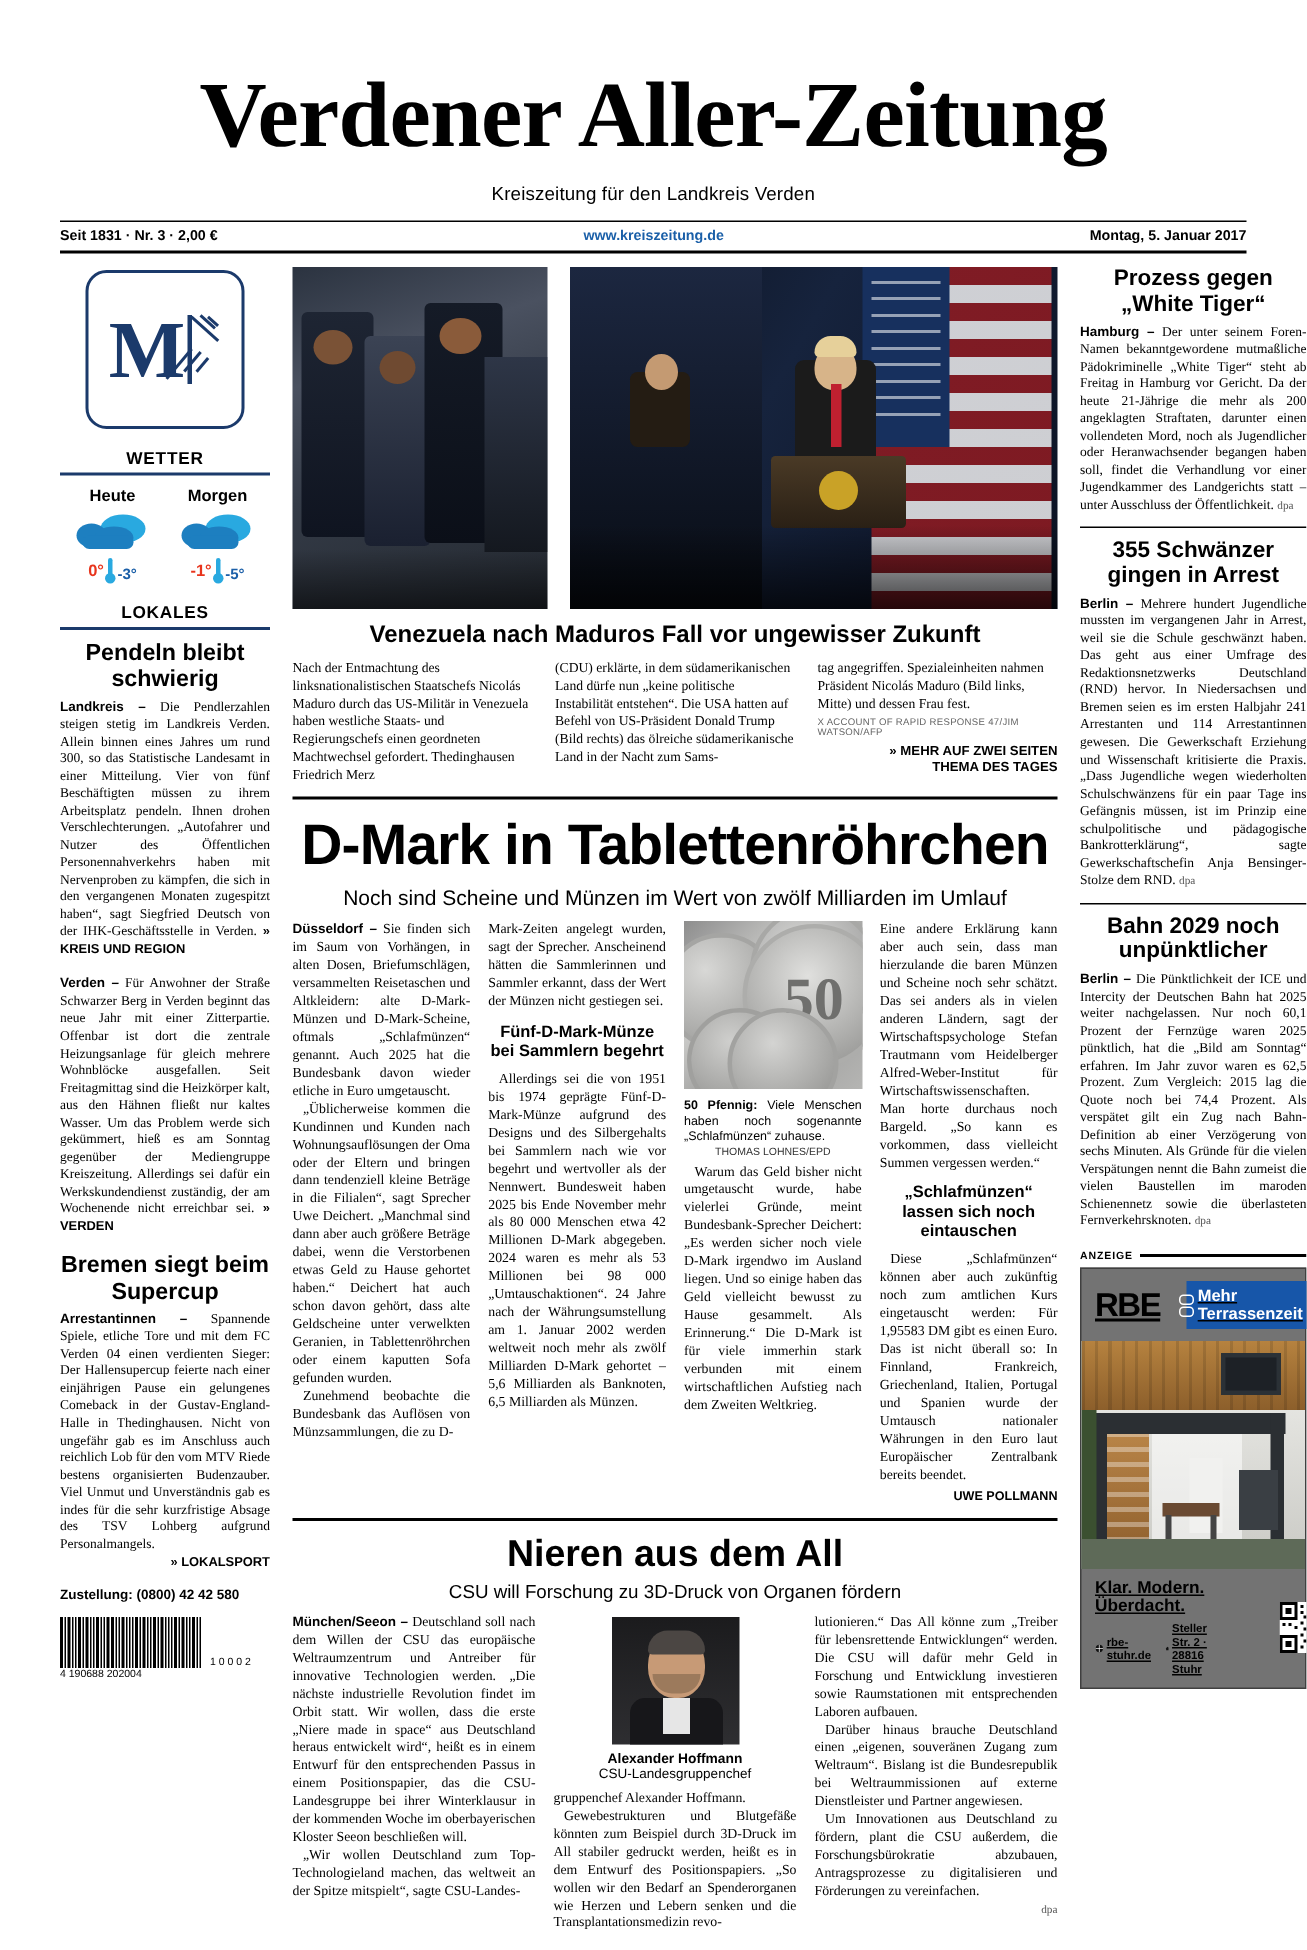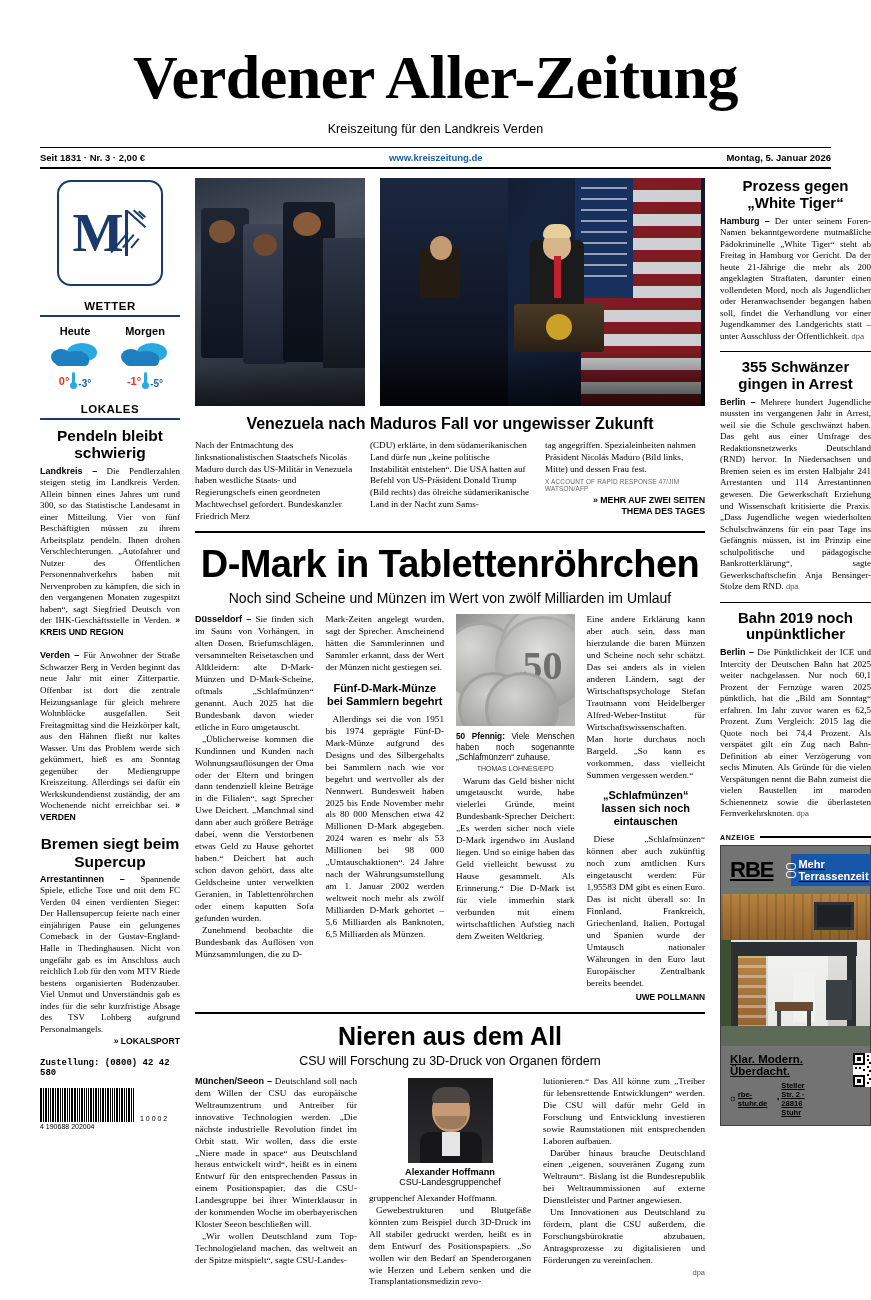--- a/index.html
+++ b/index.html
@@ -50,21 +50,21 @@
   .body-text {
     font-family: "Liberation Serif", serif;
     font-size: 9.2px; line-height: 1.30;
     text-align: justify;
     hyphens: auto;
   }
   .body-text p { margin: 0; text-indent: 7px; }
   .body-text p.first { text-indent: 0; }
   .lead { font-family: "Liberation Sans", sans-serif; font-weight: 700; font-size: 9px; }
   .ref { font-family: "Liberation Sans", sans-serif; font-weight: 700; font-size: 8.6px; }
-  .dpa { font-family: Liberation Sans, sans-serif; font-size: 7.5px; color: #555; }
+  .dpa { font-family: Liberation Serif, serif; font-size: 7.5px; color: #555; }
 
   .hl {
     font-family: "Liberation Sans", sans-serif;
     font-weight: 700; text-align: center; line-height: 1.12;
   }
 
   
   .logo-box {
     width: 106px; height: 106px; margin: 2px auto 0;
     border: 2px solid #1b3a6b; border-radius: 14px;
@@ -101,21 +101,21 @@
   .thermo .bulb { position:absolute; left:0px; top:10px; width:7px; height:7px; background:#29a9e0; border-radius:50%;}
 
   .l-hl { font-size: 15.5px; margin: 7px 0 4px; }
   .l-body { font-size: 9.0px; line-height: 1.28; }
 
   .barcode { margin-top: 10px; display:flex; align-items:flex-end; gap: 6px;}
   .bars { height: 34px; display:flex; align-items:flex-end; gap:1px; }
   .bars i { display:block; width:1px; height:34px; background:#000; }
   .bars i.w { width:2px; }
   .bc-num { font-family:"Liberation Sans",sans-serif; font-size:7px; }
-  .zustell { font-family:Liberation Mono, monospace; font-weight:700; font-size:9px; margin-top:10px;}
+  .zustell { font-family:Liberation Sans, sans-serif; font-weight:700; font-size:9px; margin-top:10px;}
 
   
   .photostrip { display:grid; grid-template-columns: 170px 325px; column-gap: 15px; }
   .photo { position: relative; overflow: hidden; height: 228px; }
   .cap-hl { font-size: 16px; margin: 9px 0 7px; }
   .lede-cols { display:grid; grid-template-columns: repeat(3, 1fr); column-gap: 15px; }
   .lede-cols .body-text { font-size: 9.1px; text-align: left; }
   .credit { font-family:"Liberation Sans",sans-serif; font-size:6.4px; color:#666; margin-top:3px; letter-spacing:.2px;}
   .ref-right { text-align:right; font-family:"Liberation Sans",sans-serif; font-weight:700; font-size:8.8px; line-height:1.25; margin-top:3px;}
   .rule-thick { border-top: 2.5px solid #000; margin-top: 8px; }
@@ -146,39 +146,39 @@
   .anzeige .lbl { font-family:"Liberation Sans",sans-serif; font-size:7px; font-weight:700; letter-spacing:.6px;}
   .anzeige .ln { flex:1; border-top:2px solid #000; }
   .ad { border:1px solid #404040; background:#737373;text-decoration:underline; }
   .ad-top { display:flex; align-items:center; padding:8px 9px; gap:8px; }
   .rbe { font-family:"Liberation Sans",sans-serif; font-weight:700; font-size:22px; letter-spacing:-1px; }
   .rbe-mark { width:21px; height:19px; background:#b89b4e; border-radius:3px; display:inline-block; position:relative; margin-left:2px;}
   .rbe-mark:before{content:""; position:absolute; left:3px; top:3px; width:8px; height:5px; border:1.5px solid #fff; border-radius:3px;}
   .rbe-mark:after{content:""; position:absolute; left:3px; top:11px; width:8px; height:5px; border:1.5px solid #fff; border-radius:3px;}
   .ad-badge { background:#1756a9; color:#fff; font-family:"Liberation Sans",sans-serif; font-weight:700; font-size:11px; padding:4px 7px;}
   .ad-photo { height:152px; position:relative; overflow:hidden;}
-  .ad-bottom { padding:7px 9px 8px; display:flex; justify-content:space-between; align-items:flex-start;gap:42px;}
+  .ad-bottom { padding:7px 9px 8px; display:flex; justify-content:space-between; align-items:center;gap:42px;}
   .ad-claim { font-family:"Liberation Sans",sans-serif; font-weight:700; font-size:11.5px;}
   .ad-meta { font-family:"Liberation Sans",sans-serif; font-size:7.6px; font-weight:700; margin-top:4px; display:flex; gap:7px; align-items:center;}
   .qr { width:34px; height:34px; }
 </style>
 </head>
 <body>
 
 <div class="page">
 
   <div class="masthead">
     <div class="title serif">Verdener Aller-Zeitung</div>
     <div class="subtitle">Kreiszeitung für den Landkreis Verden</div>
   </div>
   <div class="rule-head"></div>
   <div class="infobar">
     <span>Seit 1831 · Nr. 3 · 2,00 €</span>
     <span class="web">www.kreiszeitung.de</span>
-    <span>Montag, 5. Januar 2026</span>
+    <span>Montag, 5. Januar 2017</span>
   </div>
 
   <div class="grid">
 
     <div>
 
       <div class="logo-box">
         <span class="m">M</span>
         <span class="k">
           <span style="left:0;top:0;height:46px;width:3px;"></span>
@@ -334,21 +334,21 @@
           <div style="position:absolute;left:40px;top:70px;width:40px;height:50px;background:#241c13;border-radius:5px;"></div>
           <div style="position:absolute;left:50px;top:58px;width:22px;height:24px;background:#c49a72;border-radius:50%;"></div>
           <div style="position:absolute;left:0;bottom:0;width:100%;height:56px;background:linear-gradient(180deg,rgba(0,0,0,0),rgba(0,0,0,.7));"></div>
         </div>
       </div>
 
       <div class="hl cap-hl">Venezuela nach Maduros Fall vor ungewisser Zukunft</div>
 
       <div class="lede-cols">
         <div class="body-text">
-          <p class="first">Nach der Entmachtung des linksnationalistischen Staatschefs Nicolás Maduro durch das US-Militär in Venezuela haben westliche Staats- und Regierungschefs einen geordneten Machtwechsel gefordert. Bundeskanzler Friedrich Merz</p>
+          <p class="first">Nach der Entmachtung des linksnationalistischen Staatschefs Nicolás Maduro durch das US-Militär in Venezuela haben westliche Staats- und Regierungschefs einen geordneten Machtwechsel gefordert. Thedinghausen Friedrich Merz</p>
         </div>
         <div class="body-text">
           <p class="first">(CDU) erklärte, in dem südamerikanischen Land dürfe nun „keine politische Instabilität entstehen“. Die USA hatten auf Befehl von US-Präsident Donald Trump (Bild rechts) das ölreiche südamerikanische Land in der Nacht zum Sams-</p>
         </div>
         <div>
           <div class="body-text">
             <p class="first">tag angegriffen. Spezialeinheiten nahmen Präsident Nicolás Maduro (Bild links, Mitte) und dessen Frau fest.</p>
           </div>
           <div class="credit">X ACCOUNT OF RAPID RESPONSE 47/JIM WATSON/AFP</div>
           <div class="ref-right">
@@ -467,21 +467,21 @@
         <div class="body-text r-body">
           <p class="first"><span class="lead">Berlin –</span>
           <span>Mehrere hundert Jugendliche mussten im vergangenen Jahr in Arrest, weil sie die Schule geschwänzt haben. Das geht aus einer Umfrage des Redaktionsnetzwerks Deutschland (RND) hervor. In Niedersachsen und Bremen seien es im ersten Halbjahr 241 Arrestanten und 114 Arrestantinnen gewesen. Die Gewerkschaft Erziehung und Wissenschaft kritisierte die Praxis. „Dass Jugendliche wegen wiederholten Schulschwänzens für ein paar Tage ins Gefängnis müssen, ist im Prinzip eine schulpolitische und pädagogische Bankrotterklärung“, sagte Gewerkschaftschefin Anja Bensinger-Stolze dem RND.</span>
           <span class="dpa">dpa</span></p>
         </div>
       </div>
 
       <div class="r-sep"></div>
 
       <div>
-        <div class="hl r-hl">Bahn 2019 noch unpünktlicher</div>
+        <div class="hl r-hl">Bahn 2029 noch unpünktlicher</div>
         <div class="body-text r-body">
           <p class="first"><span class="lead">Berlin –</span>
           <span>Die Pünktlichkeit der ICE und Intercity der Deutschen Bahn hat 2025 weiter nachgelassen. Nur noch 60,1 Prozent der Fernzüge waren 2025 pünktlich, hat die „Bild am Sonntag“ erfahren. Im Jahr zuvor waren es 62,5 Prozent. Zum Vergleich: 2015 lag die Quote noch bei 74,4 Prozent. Als verspätet gilt ein Zug nach Bahn-Definition ab einer Verzögerung von sechs Minuten. Als Gründe für die vielen Verspätungen nennt die Bahn zumeist die vielen Baustellen im maroden Schienennetz sowie die überlasteten Fernverkehrsknoten.</span>
           <span class="dpa">dpa</span></p>
         </div>
       </div>
 
       <div style="margin-top:14px;">
         <div class="anzeige">
           <span class="lbl">ANZEIGE</span>

